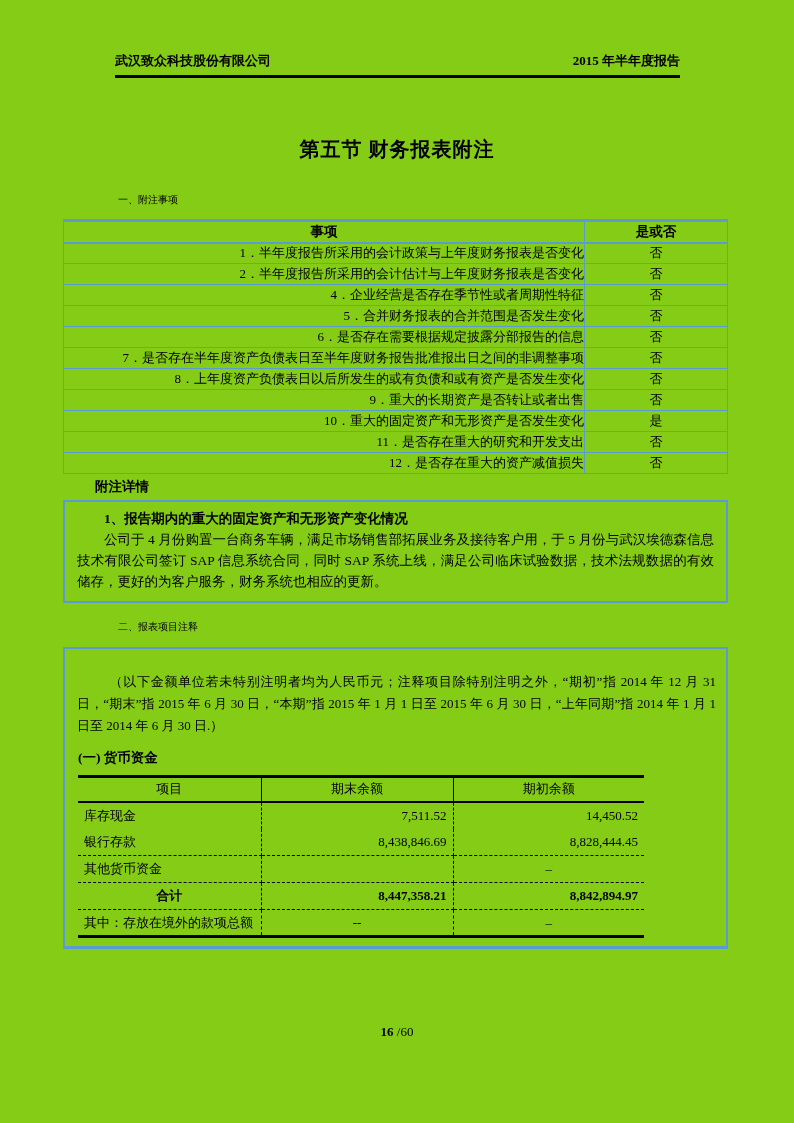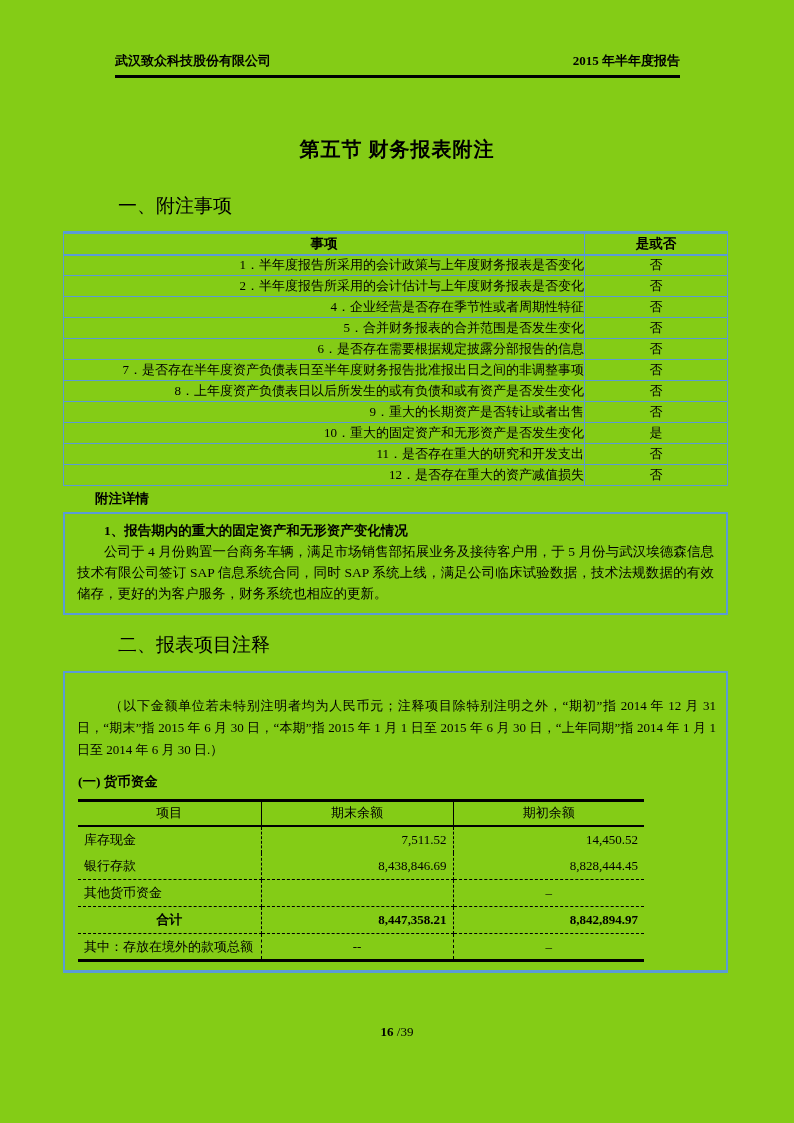--- a/index.html
+++ b/index.html
@@ -10,21 +10,21 @@
   }
   
   .doc-header {
     margin:52px 114px 0 115px; width:565px;
     display:flex; justify-content:space-between; align-items:flex-end;
     font-size:13px; font-weight:bold; padding-bottom:5px;
     border-bottom:3px solid #000;
   }
   
   .doc-title { margin-top:58px; text-align:center; font-size:20px; font-weight:bold; letter-spacing:1px; }
-  .s-heading { margin:30px 0 0 118px; font-size:19px; }
+  .s-heading { margin:30px 0 0 118px; font-size:10px; }
   
   table { border-collapse:collapse; }
   .notes-table { margin:12px 0 0 63px; width:665px; font-size:13px;
     border:1px solid #5B9BD5; border-top:3px solid #5B9BD5; }
   .notes-table th, .notes-table td { border:1px solid #5B9BD5; height:21px; }
   .notes-table th { height:22px; font-size:13.5px; border-bottom:2px solid #5B9BD5; }
   .notes-table td.item { text-align:right; padding-left:7px; }
   .notes-table td.ans { text-align:center; width:143px; }
   .detail-label { margin:4px 0 0 95px; font-weight:bold; font-size:13.5px; }
   
@@ -178,16 +178,16 @@
           <td class="ctr">–</td>
         </tr>
       </tbody>
     </table>
 
     <div class="sub-heading" style="margin-top:15px;">(二) 应收账款</div>
 
   </div>
 
   <div class="page-footer">
-    <span class="pn">16</span><span> /39</span>
+    <span class="pn">16</span><span> /60</span>
   </div>
 
 </div>
 
 </body></html>

